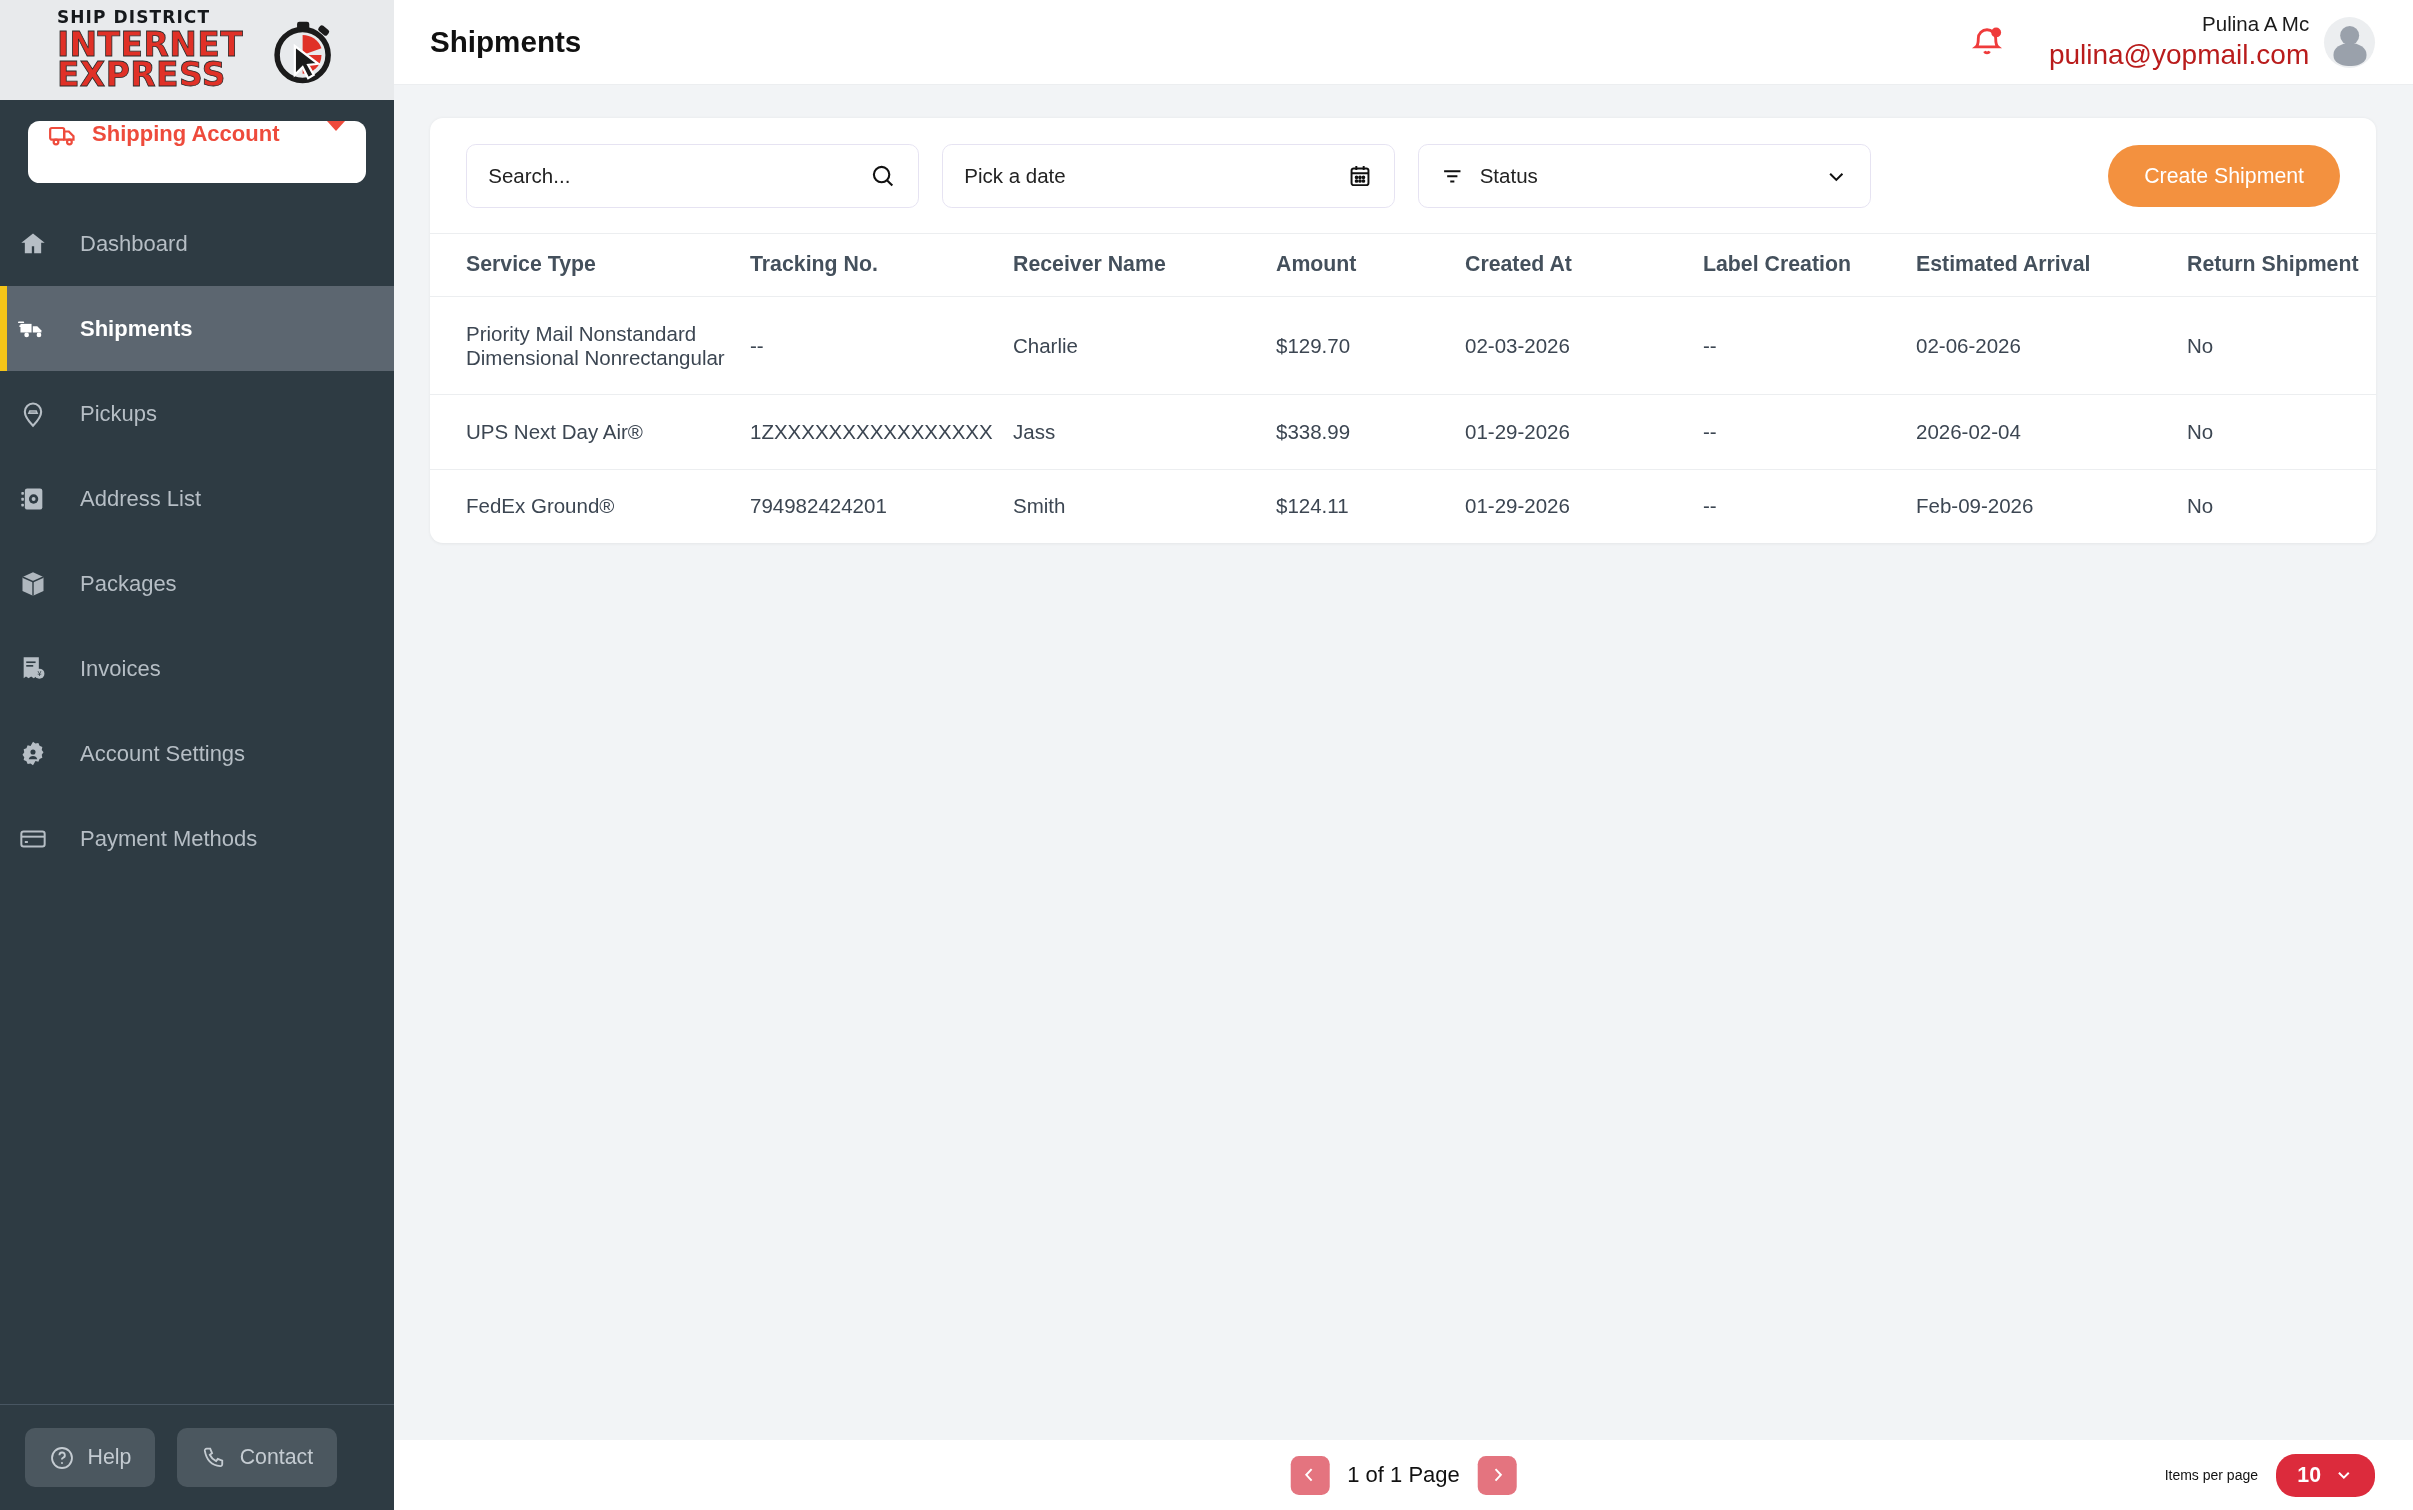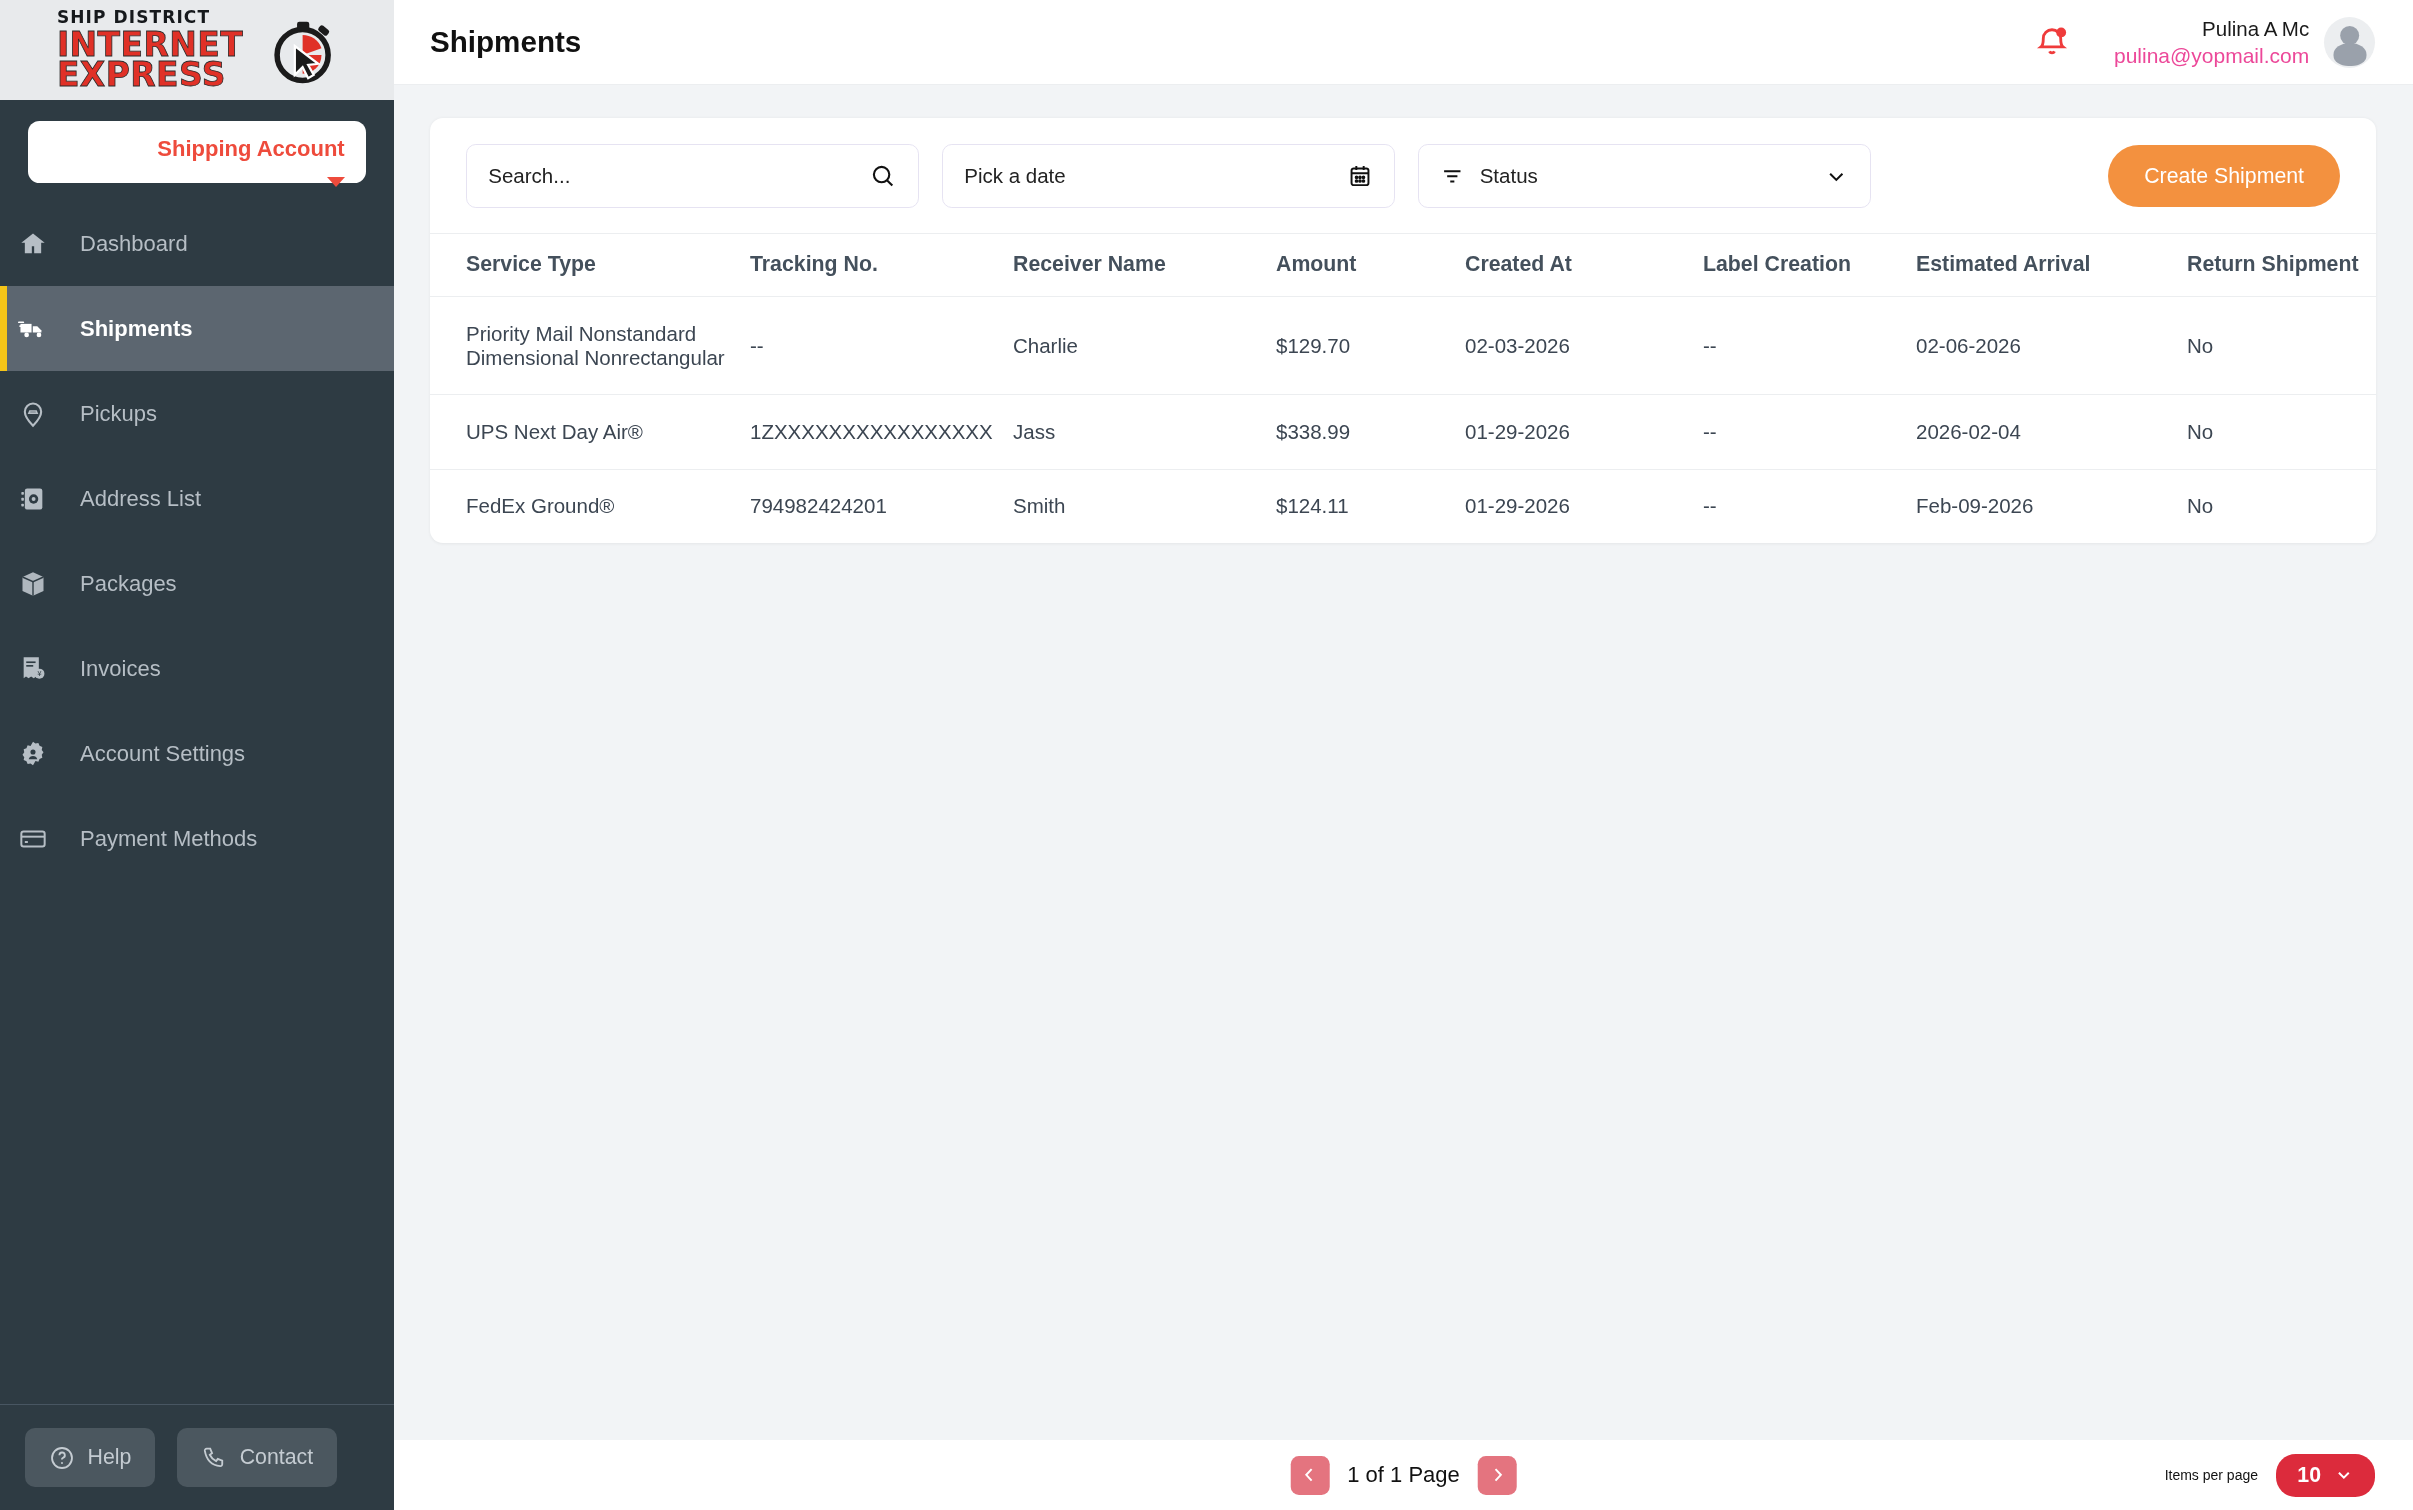--- a/index.html
+++ b/index.html
@@ -39,22 +39,22 @@
   .logo-l3 {
     font-size: 33px; font-weight: 700; letter-spacing: 0.4px;
     color: #e03127; font-family: "DejaVu Sans", sans-serif;
     -webkit-text-stroke: 0.8px #2a2a2a; margin-top: -2.5px;
   }
   .logo-mark { width: 71px; height: 71px; flex: 0 0 auto; }
 
   .acct-btn {
     margin: 21.3px 28px 14.8px 28px;
     height: 62px; background: #fff; border-radius: 11.5px;
-    display: flex; align-items: flex-end; gap: 14.8px;
-    padding: 0 21.3px; cursor: pointer; flex-direction: column;
+    display: flex; align-items: flex-start; gap: 14.8px;
+    padding: 0 21.3px; cursor: pointer;
   }
   .acct-btn .lbl { color: #ee4b3c; font-size: 22px; font-weight: 600; flex: 1; }
   .acct-caret {
     width: 0; height: 0; border-left: 9px solid transparent;
     border-right: 9px solid transparent; border-top: 10.7px solid #ee4b3c;
   }
 
   .nav { flex: 1 1 auto; padding-top: 3.3px; }
   .nav-item {
     position: relative; height: 85px;
@@ -88,21 +88,21 @@
     position: absolute; left: 394px; top: 0;
     width: 2019px; height: 85px; background: #ffffff;
     display: flex; align-items: center; padding: 0 38px 0 36px;
     border-bottom: 0.8px solid #eceef0;
   }
   .page-title { font-size: 29.6px; font-weight: 700; color: #111; }
   .topbar-spacer { flex: 1 1 auto; }
   .bell { width: 36px; height: 36px; position: relative; cursor: pointer; margin-right: 44px; }
   .user-block { text-align: right; line-height: 1.32; margin-right: 14.8px; }
   .user-name { font-size: 20.5px; color: #1a1a1a; }
-  .user-mail { font-size: 21px; color: #ec4899; }
+  .user-mail { font-size: 28px; color: #b91c1c; }
   .avatar {
     width: 51px; height: 51px; border-radius: 50%;
     background: #eceef0; position: relative; overflow: hidden; cursor: pointer;
   }
   .avatar::before {
     content: ""; position: absolute; top: 9px; left: 50%;
     transform: translateX(-50%); width: 19.7px; height: 19.7px;
     border-radius: 50%; background: #9aa1ab;
   }
   .avatar::after {

